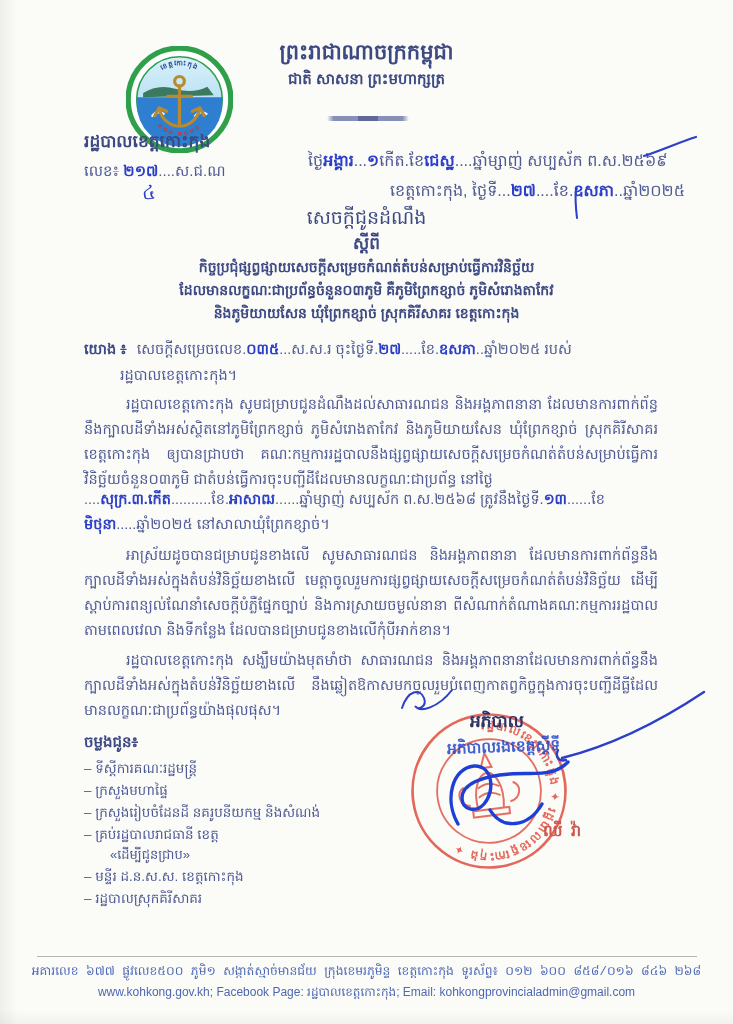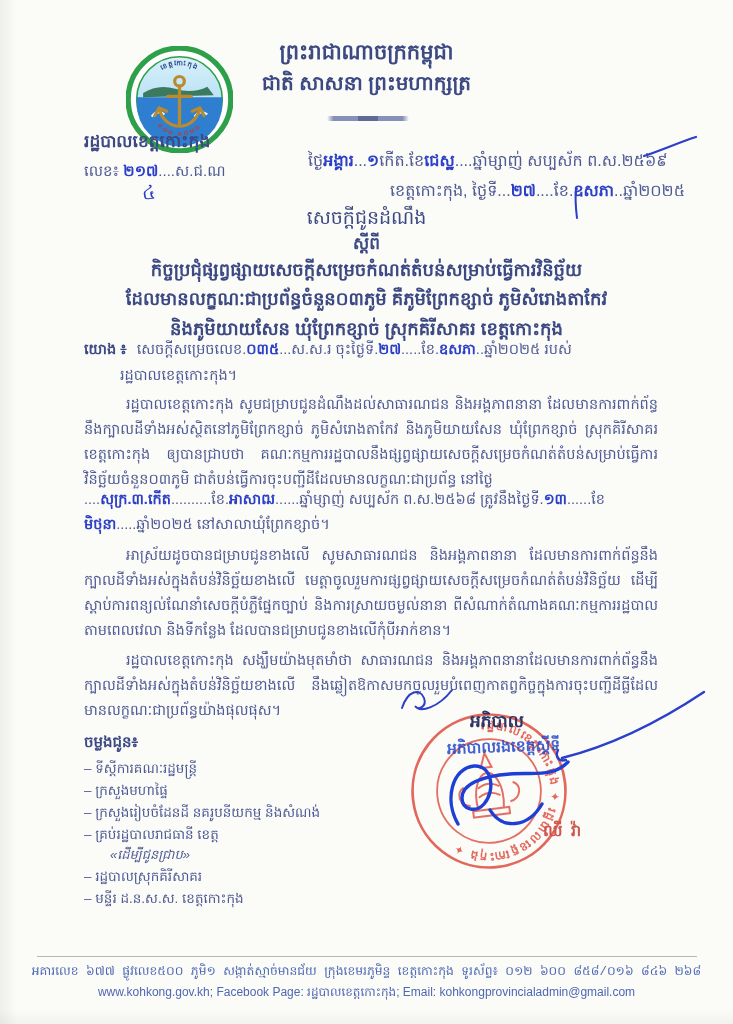--- a/index.html
+++ b/index.html
@@ -10,37 +10,37 @@
   html,body{margin:0;padding:0;}
   body{background:#e9e9e7;font-family:"Liberation Sans","DejaVu Sans",sans-serif;}
   .page{position:relative;width:733px;height:1024px;margin:0 auto;background:var(--paper);
         overflow:hidden;box-shadow:0 0 6px rgba(0,0,0,.25);}
   .page:before{content:"";position:absolute;inset:0;pointer-events:none;
         background:linear-gradient(90deg,rgba(0,0,0,.05),rgba(0,0,0,0) 18px),
                    linear-gradient(0deg,rgba(0,0,0,.04),rgba(0,0,0,0) 14px);}
   .blk{position:absolute;}
   .kingdom{left:0;right:0;top:36px;text-align:center;color:var(--print_bold);}
   .kingdom .l1{font-size:21px;font-weight:bold;line-height:1.5;}
-  .kingdom .l2{font-size:20px;font-weight:bold;line-height:1.5;}
+  .kingdom .l2{font-size:15px;font-weight:bold;line-height:1.5;}
   .hdr-div{left:327px;top:116px;width:82px;height:5px;
         background:linear-gradient(90deg,transparent 0,#6b74a8 8%,#6b74a8 38%,#39447f 38%,#39447f 62%,#6b74a8 62%,#6b74a8 92%,transparent 100%);
         border-radius:2px;opacity:.8;}
   .logo{left:126px;top:46px;width:107px;height:107px;}
   .admin{left:84px;top:128px;color:var(--print);}
   .admin .adm-name{font-size:17px;font-weight:bold;color:var(--print_bold);line-height:1.6;}
   .num-line{font-size:15px;margin-top:6px;}
   .num-initial{position:absolute;left:58px;top:52px;color:var(--hw);font-size:19px;transform:rotate(-8deg);}
   .dateline{left:308px;top:146px;width:400px;font-size:16px;color:var(--print);line-height:1.85;}
   .dateline .dl2{margin-left:82px;}
   .hw{color:var(--hw);font-weight:600;}
   .pr{color:inherit;}
   .title-block{left:0;right:0;top:204px;text-align:center;color:var(--print_bold);}
   .title-block .t1{font-size:19px;font-weight:normal;line-height:1.45;}
   .title-block .t2{font-size:17px;font-weight:bold;line-height:1.45;}
-  .title-block .t3{font-size:18px;font-weight:bold;line-height:1.62;}
+  .title-block .t3{font-size:14px;font-weight:bold;line-height:1.62;}
   .reference{left:84px;top:336px;width:576px;font-size:14.5px;color:var(--print);line-height:1.8;}
   .ref-label{font-weight:bold;color:var(--print_bold);margin-right:10px;}
   .ref-line2{margin-left:36px;}
   .para{left:84px;width:574px;font-size:14.5px;color:var(--print);line-height:1.72;
         text-align:justify;text-indent:42px;}
   .p1{top:392px;}
   .hwline{left:84px;width:574px;font-size:14.5px;color:var(--print);line-height:1.7;}
   .hl1{top:487px;}
   .hl2{top:512px;}
   .p2{top:543px;}
@@ -53,21 +53,21 @@
   .sig-svg{left:430px;top:752px;width:160px;height:92px;}
   .sig-name{left:543px;top:820px;font-size:16px;font-weight:bold;color:var(--name_red);letter-spacing:2px;}
   .squiggle{left:398px;top:682px;width:60px;height:34px;}
   .penstroke{left:548px;top:688px;width:160px;height:80px;}
   .tickstroke{left:640px;top:134px;width:60px;height:26px;}
   .tailstroke{left:568px;top:186px;width:16px;height:34px;}
   .cc{left:84px;top:732px;width:330px;color:var(--print);}
   .cc-label{font-size:15px;font-weight:bold;color:var(--print_bold);margin-bottom:4px;}
   .cc-item{font-size:13.5px;line-height:1.62;}
   .cc-item:before{content:"–  ";}
-  .cc-note{font-size:13px;line-height:1.6;margin-left:26px;font-style:italic;}
+  .cc-note{font-size:13px;line-height:1.6;margin-left:26px;}
   .footer{left:0;right:0;top:956px;text-align:center;color:var(--footer);}
   .footer-rule{width:660px;margin:0 auto 6px auto;border-top:1px solid #9a9a9a;opacity:.7;}
   .footer .f1{font-size:12.3px;line-height:1.6;font-family:Liberation Mono, monospace;}
   .footer .f2{font-size:12px;line-height:1.6;}
 </style>
 </head>
 <body>
 
 <div class="page">
 
@@ -179,22 +179,22 @@
   <div class="blk sig-name">ឈី វ៉ា</div>
 
   <div class="blk cc">
     <div class="cc-label">ចម្លងជូន៖</div>
     <div>
         <div class="cc-item">ទីស្តីការគណៈរដ្ឋមន្ត្រី</div>
         <div class="cc-item">ក្រសួងមហាផ្ទៃ</div>
         <div class="cc-item">ក្រសួងរៀបចំដែនដី នគរូបនីយកម្ម និងសំណង់</div>
         <div class="cc-item">គ្រប់រដ្ឋបាលរាជធានី ខេត្ត</div>
         <div class="cc-note">«ដើម្បីជូនជ្រាប»</div>
+        <div class="cc-item">មន្ទីរ ដ.ន.ស.ស. ខេត្តកោះកុង</div>
         <div class="cc-item">រដ្ឋបាលស្រុកគិរីសាគរ</div>
-        <div class="cc-item">មន្ទីរ ដ.ន.ស.ស. ខេត្តកោះកុង</div>
       </div>
   </div>
 
   <div class="blk footer">
     <div class="footer-rule"></div>
     <div class="f1">អគារលេខ ៦៧៧ ផ្លូវលេខ៥០០ ភូមិ១ សង្កាត់ស្មាច់មានជ័យ ក្រុងខេមរភូមិន្ទ ខេត្តកោះកុង ទូរស័ព្ទ៖ ០១២ ៦០០ ៨៥៨/០១៦ ៨៤៦ ២៦៨</div>
     <div class="f2">www.kohkong.gov.kh; Facebook Page: រដ្ឋបាលខេត្តកោះកុង; Email: kohkongprovincialadmin@gmail.com</div>
   </div>
 
 </div>

